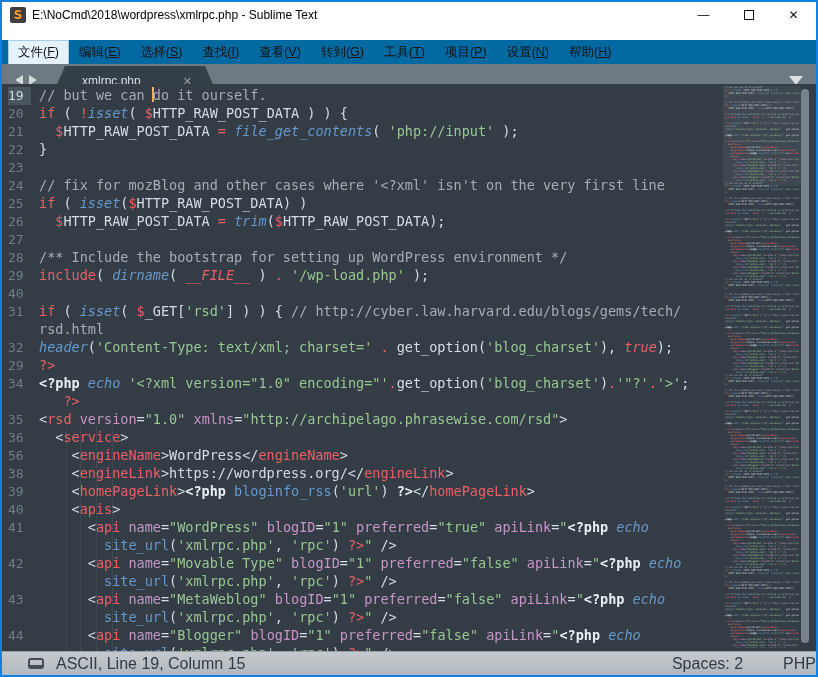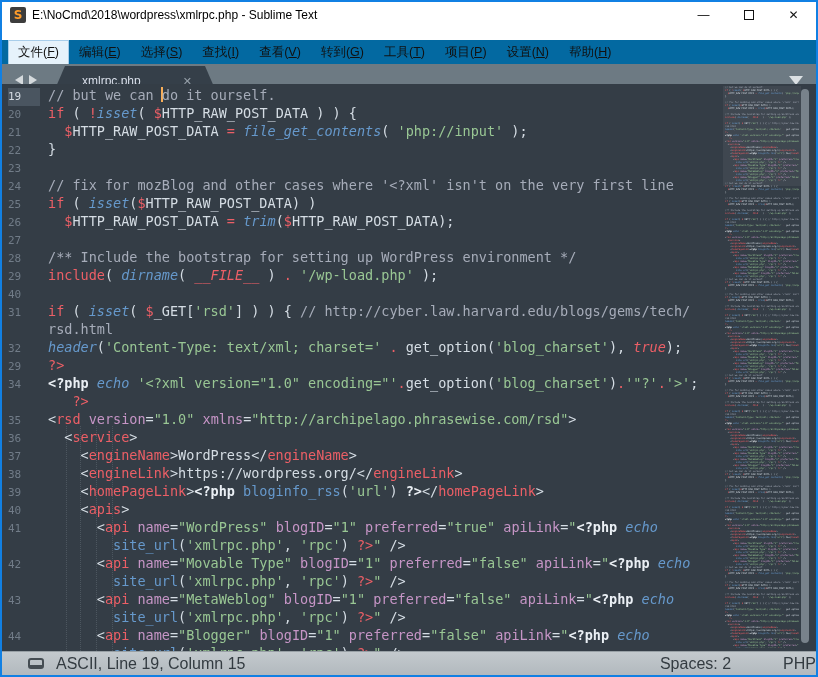--- a/index.html
+++ b/index.html
@@ -39,22 +39,22 @@
   }
   .tab-close { position:absolute; right:26px; top:8px; color:#97a1aa; font-size:11px; line-height:14px; }
   .tab-dropdown { position:absolute; right:13px; top:12px; width:0; height:0;
     border-left:7px solid transparent; border-right:7px solid transparent; border-top:9px solid #dbe0e3; }
   
   .editor { position:absolute; left:0; top:82px; width:814px; height:567px;
             background:#343d46; overflow:hidden; }
   .rows { position:absolute; left:0; top:2px; right:90px; }
   .row { height:18px; line-height:18px; white-space:pre;
          font-family:"DejaVu Sans Mono", monospace; font-size:13.5px; }
-  .gut { display:inline-block; width:32px; margin-left:6px; padding-right:20px;
-         text-align:right; color:#717c88; font-size:11px; }
+  .gut { display:inline-block; width:23px; margin-left:6px; padding-right:20px;
+         text-align:right; color:#717c88; font-size:13px; }
   .gut.cur { background:#4a5560; color:#d4dbe2; }
   .txt { padding-left:8px; }
   .tk-w  { color:#d5dde4; }
   .tk-wb { color:#eaeff4; font-weight:bold; }
   .tk-r  { color:#ec5f66; }
   .tk-ri { color:#ec5f66; font-style:italic; }
   .tk-b  { color:#6699cc; }
   .tk-bi { color:#6699cc; font-style:italic; }
   .tk-g  { color:#99c794; }
   .tk-gy { color:#a6acb9; }
@@ -71,21 +71,21 @@
               background:rgba(255,255,255,0.055); }
   .vscrollbar { position:absolute; left:799px; top:5px; width:8px; height:554px;
                 background:#78828b; border-radius:4px; }
   
   .statusbar { position:absolute; left:0; bottom:0; width:814px; height:24px;
                background:linear-gradient(#c3c9cd,#b2b9be); border-top:1px solid #98a0a5;
                display:flex; align-items:center; font-size:16px; color:#333b41; }
   .status-icon { width:16px; height:11px; border:2px solid #454d53; border-bottom-width:4px;
                  border-radius:3px; margin:0 12px 0 26px; }
   .status-right { margin-left:auto; display:flex; }
-  .status-spaces { margin-right:52px; }
+  .status-spaces { margin-right:40px; }
   .status-syntax { }
 </style>
 </head>
 <body>
 
 <div class="window">
 
   <div class="titlebar">
     <div class="app-icon">S</div>
     <span class="title-text">E:\NoCmd\2018\wordpress\xmlrpc.php - Sublime Text</span>
@@ -140,21 +140,21 @@
         <div class="row"><span class="gut">29</span><span class="txt"><span class="tk-r">include</span><span class="tk-w">( </span><span class="tk-bi">dirname</span><span class="tk-w">( </span><span class="tk-ri">__FILE__</span><span class="tk-w"> ) </span><span class="tk-r">.</span><span class="tk-w"> </span><span class="tk-g">'/wp-load.php'</span><span class="tk-w"> );</span></span></div>
         <div class="row"><span class="gut">40</span><span class="txt"></span></div>
         <div class="row"><span class="gut">31</span><span class="txt"><span class="tk-r">if</span><span class="tk-w"> ( </span><span class="tk-bi">isset</span><span class="tk-w">( </span><span class="tk-r">$</span><span class="tk-w">_GET[</span><span class="tk-g">'rsd'</span><span class="tk-w">] ) ) { </span><span class="tk-gy">// http://cyber.law.harvard.edu/blogs/gems/tech/</span></span></div>
         <div class="row"><span class="gut"></span><span class="txt"><span class="tk-gy">rsd.html</span></span></div>
         <div class="row"><span class="gut">32</span><span class="txt"><span class="tk-bi">header</span><span class="tk-w">(</span><span class="tk-g">'Content-Type: text/xml; charset='</span><span class="tk-w"> </span><span class="tk-r">.</span><span class="tk-w"> get_option(</span><span class="tk-g">'blog_charset'</span><span class="tk-w">), </span><span class="tk-ri">true</span><span class="tk-w">);</span></span></div>
         <div class="row"><span class="gut">29</span><span class="txt"><span class="tk-r">?&gt;</span></span></div>
         <div class="row"><span class="gut">34</span><span class="txt"><span class="tk-wb">&lt;?php</span><span class="tk-w"> </span><span class="tk-bi">echo</span><span class="tk-w"> </span><span class="tk-g">'&lt;?xml version="1.0" encoding="'</span><span class="tk-r">.</span><span class="tk-w">get_option(</span><span class="tk-g">'blog_charset'</span><span class="tk-w">)</span><span class="tk-r">.</span><span class="tk-g">'"?'</span><span class="tk-r">.</span><span class="tk-g">'&gt;'</span><span class="tk-w">;</span></span></div>
         <div class="row"><span class="gut"></span><span class="txt"><span class="tk-w">   </span><span class="tk-r">?&gt;</span></span></div>
         <div class="row"><span class="gut">35</span><span class="txt"><span class="tk-w">&lt;</span><span class="tk-r">rsd</span><span class="tk-w"> </span><span class="tk-p">version</span><span class="tk-w">=</span><span class="tk-g">"1.0"</span><span class="tk-w"> </span><span class="tk-p">xmlns</span><span class="tk-w">=</span><span class="tk-g">"http://archipelago.phrasewise.com/rsd"</span><span class="tk-w">&gt;</span></span></div>
         <div class="row"><span class="gut">36</span><span class="txt"><span class="tk-w">  &lt;</span><span class="tk-r">service</span><span class="tk-w">&gt;</span></span></div>
-        <div class="row"><span class="gut">37</span><span class="txt"><span class="tk-w">    &lt;</span><span class="tk-r">engineName</span><span class="tk-w">&gt;WordPress&lt;/</span><span class="tk-r">engineName</span><span class="tk-w">&gt;</span></span></div>
+        <div class="row"><span class="gut">56</span><span class="txt"><span class="tk-w">    &lt;</span><span class="tk-r">engineName</span><span class="tk-w">&gt;WordPress&lt;/</span><span class="tk-r">engineName</span><span class="tk-w">&gt;</span></span></div>
         <div class="row"><span class="gut">38</span><span class="txt"><span class="tk-w">    &lt;</span><span class="tk-r">engineLink</span><span class="tk-w">&gt;https://wordpress.org/&lt;/</span><span class="tk-r">engineLink</span><span class="tk-w">&gt;</span></span></div>
         <div class="row"><span class="gut">39</span><span class="txt"><span class="tk-w">    &lt;</span><span class="tk-r">homePageLink</span><span class="tk-w">&gt;</span><span class="tk-wb">&lt;?php</span><span class="tk-w"> </span><span class="tk-b">bloginfo_rss</span><span class="tk-w">(</span><span class="tk-g">'url'</span><span class="tk-w">) </span><span class="tk-wb">?&gt;</span><span class="tk-w">&lt;/</span><span class="tk-r">homePageLink</span><span class="tk-w">&gt;</span></span></div>
         <div class="row"><span class="gut">40</span><span class="txt"><span class="tk-w">    &lt;</span><span class="tk-r">apis</span><span class="tk-w">&gt;</span></span></div>
         <div class="row"><span class="gut">41</span><span class="txt"><span class="tk-w">      &lt;</span><span class="tk-r">api</span><span class="tk-w"> </span><span class="tk-p">name</span><span class="tk-w">=</span><span class="tk-g">"WordPress"</span><span class="tk-w"> </span><span class="tk-p">blogID</span><span class="tk-w">=</span><span class="tk-g">"1"</span><span class="tk-w"> </span><span class="tk-p">preferred</span><span class="tk-w">=</span><span class="tk-g">"true"</span><span class="tk-w"> </span><span class="tk-p">apiLink</span><span class="tk-w">=</span><span class="tk-g">"</span><span class="tk-wb">&lt;?php</span><span class="tk-w"> </span><span class="tk-bi">echo</span></span></div>
         <div class="row"><span class="gut"></span><span class="txt"><span class="tk-w">        </span><span class="tk-b">site_url</span><span class="tk-w">(</span><span class="tk-g">'xmlrpc.php'</span><span class="tk-w">, </span><span class="tk-g">'rpc'</span><span class="tk-w">) </span><span class="tk-r">?&gt;</span><span class="tk-g">"</span><span class="tk-w"> /&gt;</span></span></div>
         <div class="row"><span class="gut">42</span><span class="txt"><span class="tk-w">      &lt;</span><span class="tk-r">api</span><span class="tk-w"> </span><span class="tk-p">name</span><span class="tk-w">=</span><span class="tk-g">"Movable Type"</span><span class="tk-w"> </span><span class="tk-p">blogID</span><span class="tk-w">=</span><span class="tk-g">"1"</span><span class="tk-w"> </span><span class="tk-p">preferred</span><span class="tk-w">=</span><span class="tk-g">"false"</span><span class="tk-w"> </span><span class="tk-p">apiLink</span><span class="tk-w">=</span><span class="tk-g">"</span><span class="tk-wb">&lt;?php</span><span class="tk-w"> </span><span class="tk-bi">echo</span></span></div>
         <div class="row"><span class="gut"></span><span class="txt"><span class="tk-w">        </span><span class="tk-b">site_url</span><span class="tk-w">(</span><span class="tk-g">'xmlrpc.php'</span><span class="tk-w">, </span><span class="tk-g">'rpc'</span><span class="tk-w">) </span><span class="tk-r">?&gt;</span><span class="tk-g">"</span><span class="tk-w"> /&gt;</span></span></div>
         <div class="row"><span class="gut">43</span><span class="txt"><span class="tk-w">      &lt;</span><span class="tk-r">api</span><span class="tk-w"> </span><span class="tk-p">name</span><span class="tk-w">=</span><span class="tk-g">"MetaWeblog"</span><span class="tk-w"> </span><span class="tk-p">blogID</span><span class="tk-w">=</span><span class="tk-g">"1"</span><span class="tk-w"> </span><span class="tk-p">preferred</span><span class="tk-w">=</span><span class="tk-g">"false"</span><span class="tk-w"> </span><span class="tk-p">apiLink</span><span class="tk-w">=</span><span class="tk-g">"</span><span class="tk-wb">&lt;?php</span><span class="tk-w"> </span><span class="tk-bi">echo</span></span></div>
         <div class="row"><span class="gut"></span><span class="txt"><span class="tk-w">        </span><span class="tk-b">site_url</span><span class="tk-w">(</span><span class="tk-g">'xmlrpc.php'</span><span class="tk-w">, </span><span class="tk-g">'rpc'</span><span class="tk-w">) </span><span class="tk-r">?&gt;</span><span class="tk-g">"</span><span class="tk-w"> /&gt;</span></span></div>
         <div class="row"><span class="gut">44</span><span class="txt"><span class="tk-w">      &lt;</span><span class="tk-r">api</span><span class="tk-w"> </span><span class="tk-p">name</span><span class="tk-w">=</span><span class="tk-g">"Blogger"</span><span class="tk-w"> </span><span class="tk-p">blogID</span><span class="tk-w">=</span><span class="tk-g">"1"</span><span class="tk-w"> </span><span class="tk-p">preferred</span><span class="tk-w">=</span><span class="tk-g">"false"</span><span class="tk-w"> </span><span class="tk-p">apiLink</span><span class="tk-w">=</span><span class="tk-g">"</span><span class="tk-wb">&lt;?php</span><span class="tk-w"> </span><span class="tk-bi">echo</span></span></div>

